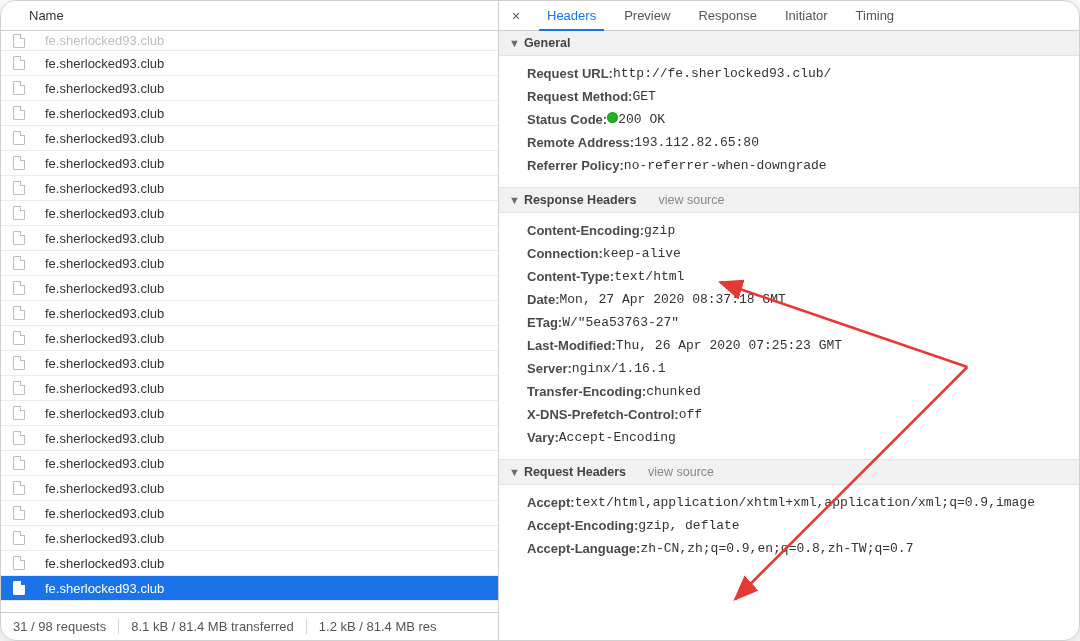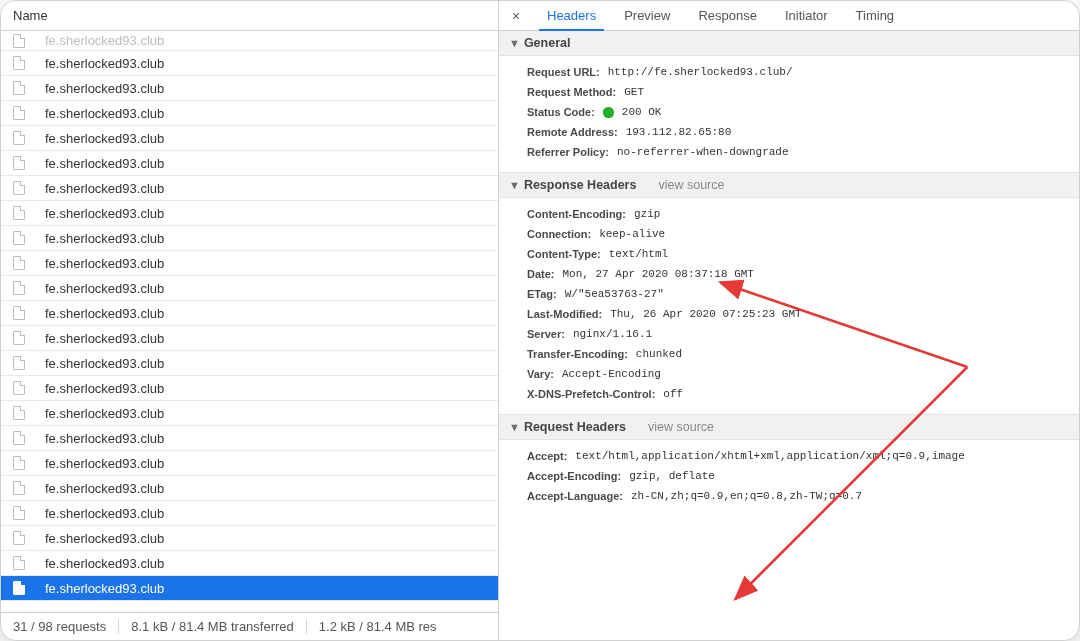--- a/index.html
+++ b/index.html
@@ -36,21 +36,21 @@
     width: 498px;
     display: flex;
     flex-direction: column;
     border-right: 1px solid #d0d0d0;
     min-width: 0;
   }
   .left-header {
     height: 30px;
     display: flex;
     align-items: center;
-    padding-left: 12px;
+    padding-left: 28px;
     border-bottom: 1px solid #d0d0d0;
     font-size: 13px;
     color: #333;
     background:#fff;
   }
   .name-list {
     flex: 1;
     overflow: hidden;
   }
   .row {
@@ -178,23 +178,22 @@
     font-weight:400;
     color:#888;
     margin-left:18px;
   }
   .kv-list {
     padding:6px 0 10px 0;
   }
   .kv {
     display:flex;
     padding:4px 0 4px 28px;
-    font-size:11px;
-    align-items:flex-end;
-    gap:8px;
+    font-size:13px;
+    align-items:flex-start;
     flex-wrap:nowrap;
     white-space:nowrap;
   }
   .kv .k {
     font-weight:700;
     color:#4a4a4a;
   }
   .kv .v {
     font-family: Menlo, Consolas, "Courier New", monospace;
     color:#333;
@@ -394,26 +393,26 @@
             </div>
             <div class="kv">
               <span class="k">Server:</span>
               <span class="v">nginx/1.16.1</span>
             </div>
             <div class="kv">
               <span class="k">Transfer-Encoding:</span>
               <span class="v">chunked</span>
             </div>
             <div class="kv">
+              <span class="k">X-DNS-Prefetch-Control:</span>
+              <span class="v">off</span>
+            </div>
+            <div class="kv">
               <span class="k">Vary:</span>
               <span class="v">Accept-Encoding</span>
-            </div>
-            <div class="kv">
-              <span class="k">X-DNS-Prefetch-Control:</span>
-              <span class="v">off</span>
             </div>
           </div>
           <div class="section-head">
             <span class="disclosure">▼</span>
             <span>Request Headers</span>
             <span class="view-source">view source</span>
           </div>
           <div class="kv-list">
             <div class="kv">
               <span class="k">Accept:</span>

